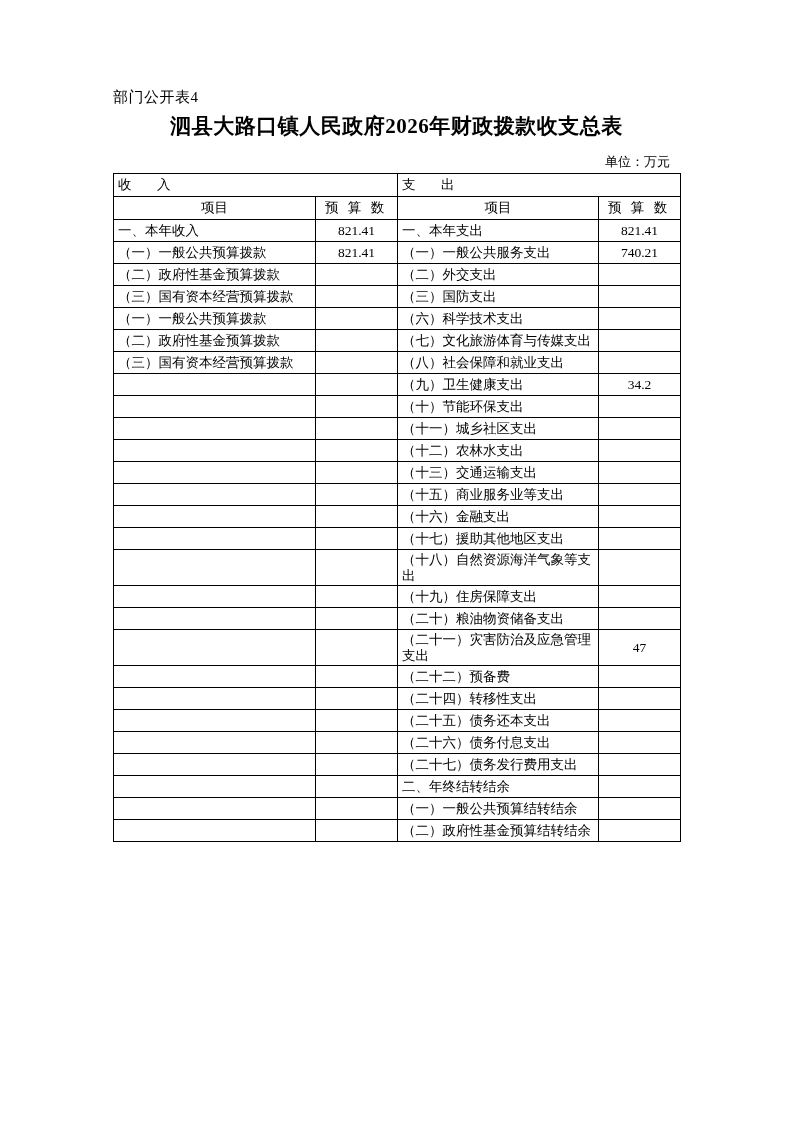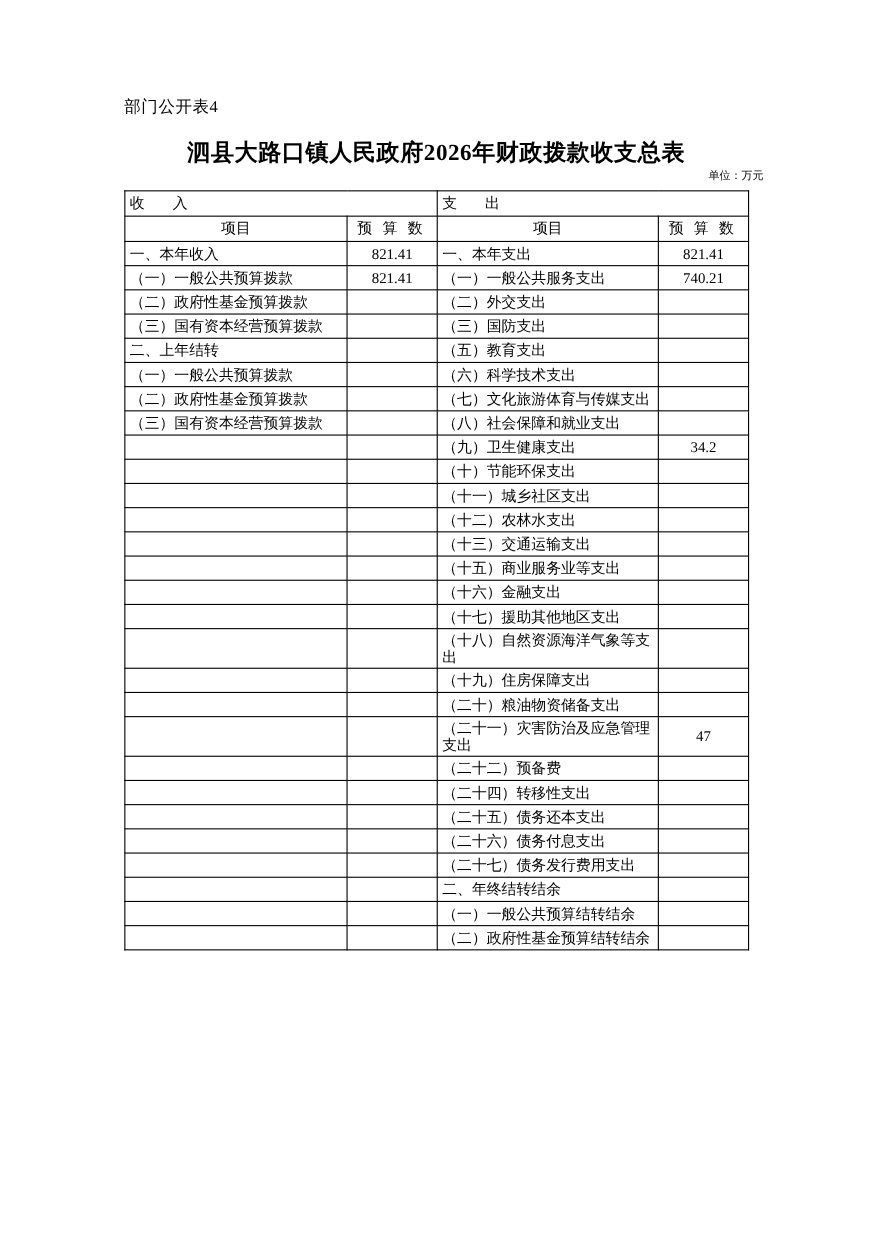--- a/index.html
+++ b/index.html
@@ -25,33 +25,33 @@
     position: absolute;
     left: 113px;
     top: 88px;
     font-family: "Liberation Serif", serif;
     font-size: 15px;
     letter-spacing: 0.5px;
   }
   .doc-title {
     position: absolute;
     left: 0;
-    top: 124px;
+    top: 112px;
     width: 793px;
     text-align: center;
     font-family: "Liberation Serif", serif;
     font-weight: bold;
     font-size: 21px;
     letter-spacing: 0.5px;
   }
   .unit-line {
     position: absolute;
-    right: 99px;
+    right: 123px;
     top: 153px;
-    font-size: 10px;
+    font-size: 13px;
   }
   table.budget {
     position: absolute;
     left: 113px;
     top: 173px;
     border-collapse: collapse;
     width: 567px;
     table-layout: fixed;
   }
   table.budget td, table.budget th {
@@ -140,26 +140,20 @@
           <td class="item-cell">（二）外交支出</td>
           <td class="num-cell"></td>
         </tr>
         <tr>
           <td class="item-cell">（三）国有资本经营预算拨款</td>
           <td class="num-cell"></td>
           <td class="item-cell">（三）国防支出</td>
           <td class="num-cell"></td>
         </tr>
         <tr>
-          <td class="item-cell">二、上年结转</td>
-          <td class="num-cell"></td>
-          <td class="item-cell">（五）教育支出</td>
-          <td class="num-cell"></td>
-        </tr>
-        <tr>
           <td class="item-cell">（一）一般公共预算拨款</td>
           <td class="num-cell"></td>
           <td class="item-cell">（六）科学技术支出</td>
           <td class="num-cell"></td>
         </tr>
         <tr>
           <td class="item-cell">（二）政府性基金预算拨款</td>
           <td class="num-cell"></td>
           <td class="item-cell">（七）文化旅游体育与传媒支出</td>
           <td class="num-cell"></td>

